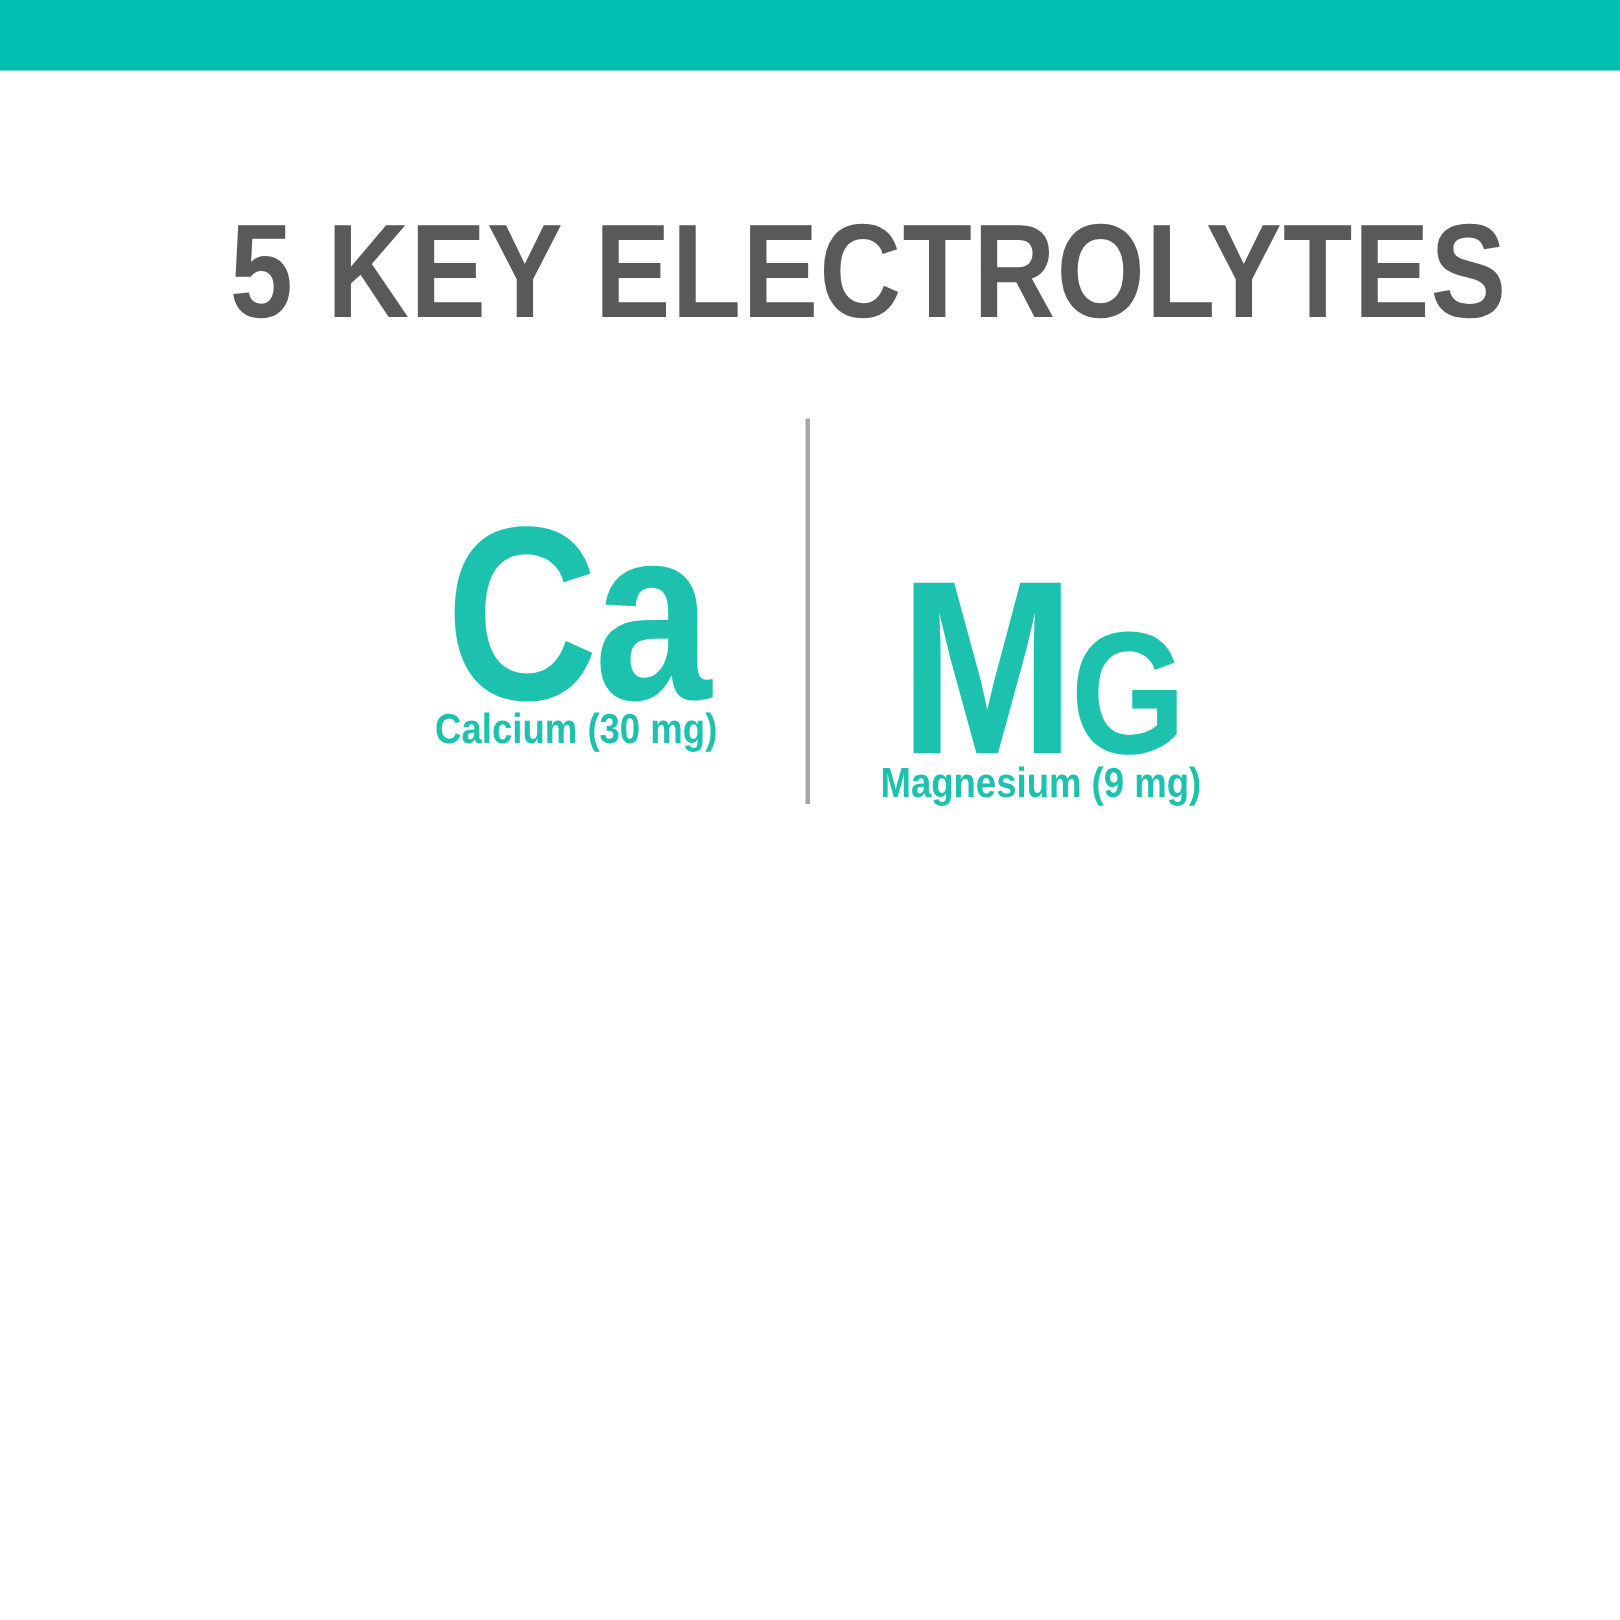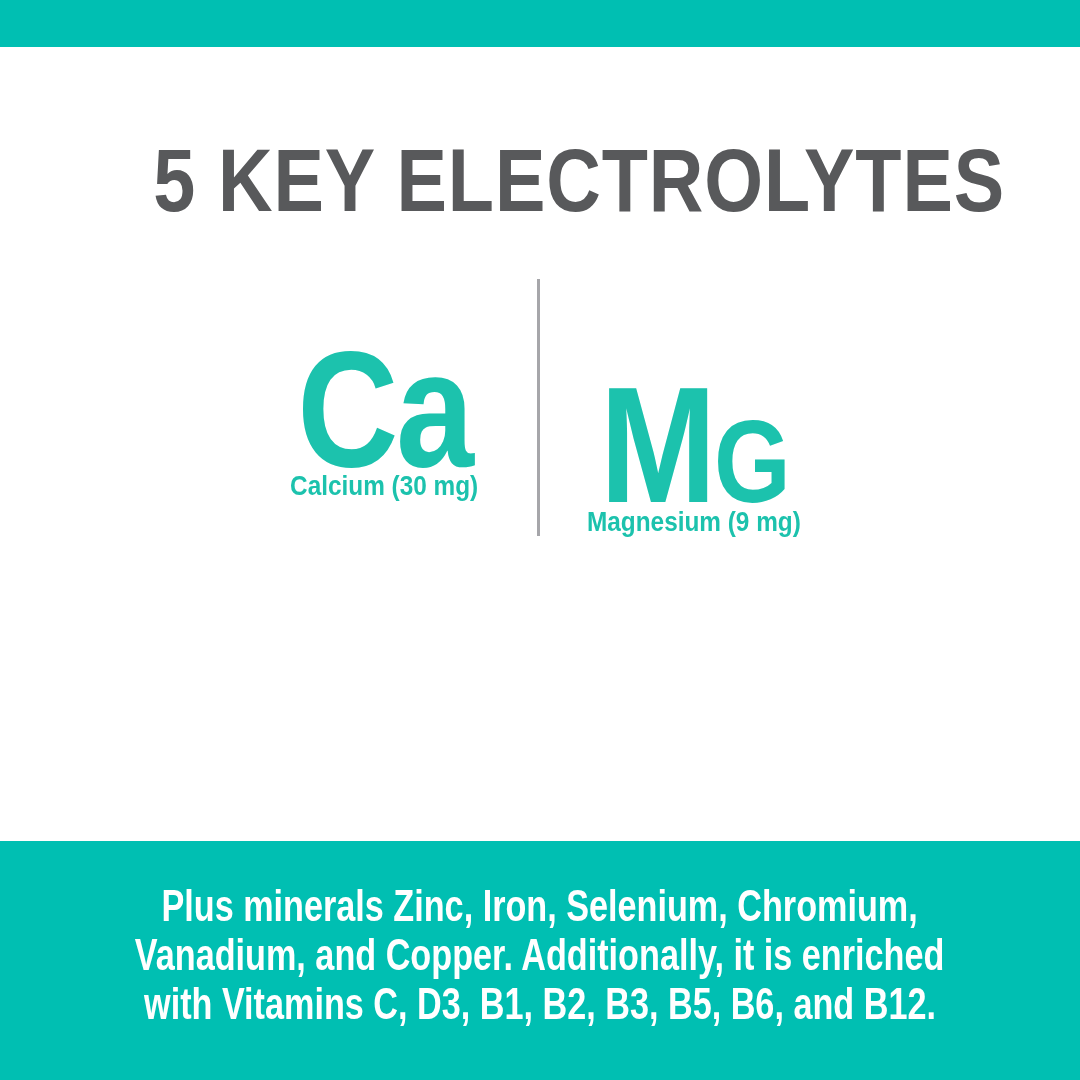--- a/index.html
+++ b/index.html
@@ -132,25 +132,14 @@
         <span class="symbol">Ca</span>
         <span class="label">Calcium (30 mg)</span>
       </div>
       <div class="cell c-mg">
         <span class="symbol smallcap-g">Mg</span>
         <span class="label">Magnesium (9 mg)</span>
       </div>
     </div>
   </div>
 
-  <div class="bottom-bar">
-    <div class="footer-line">
-      <span>Plus minerals Zinc, Iron, Selenium, Chromium,</span>
-    </div>
-    <div class="footer-line">
-      <span>Vanadium, and Copper. Additionally, it is enriched</span>
-    </div>
-    <div class="footer-line">
-      <span>with Vitamins C, D3, B1, B2, B3, B5, B6, and B12.</span>
-    </div>
-  </div>
 
 </div>
 
 </body></html>

